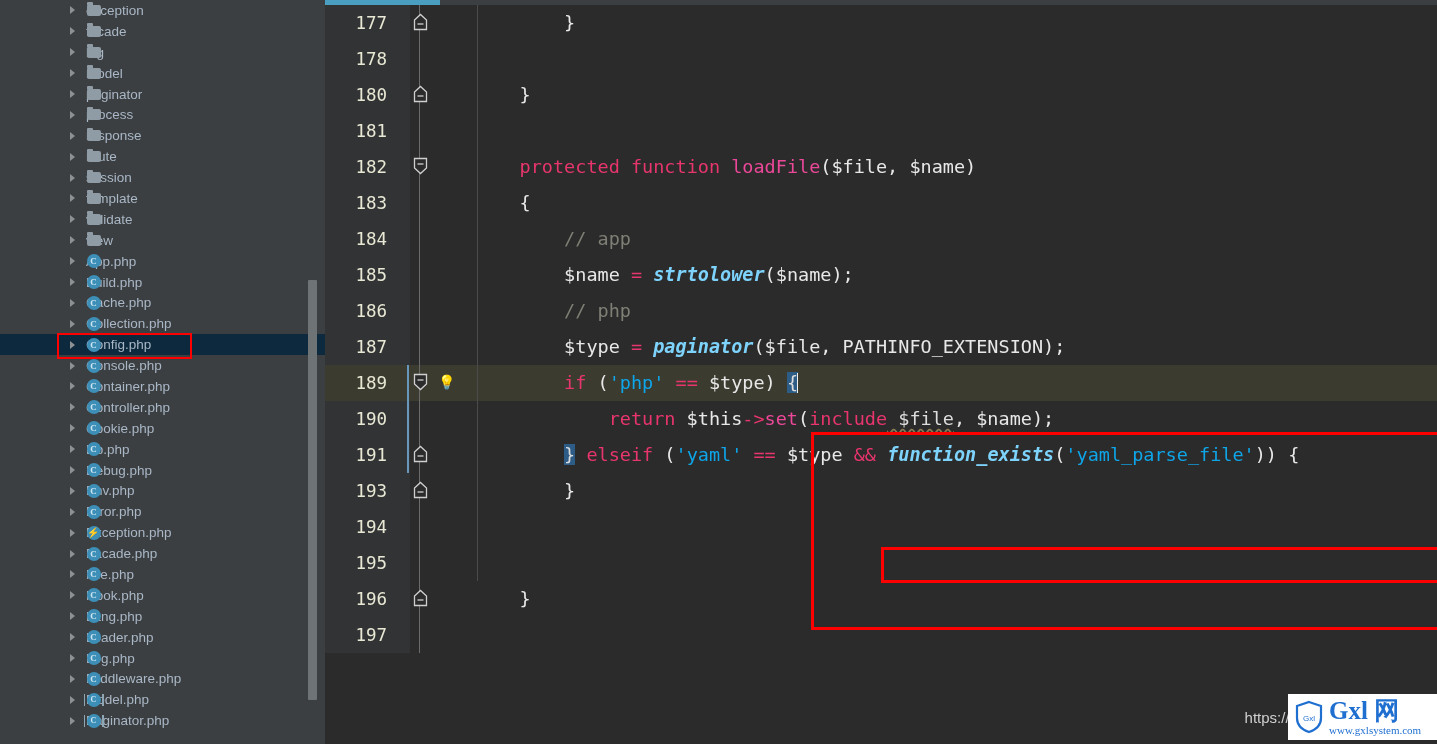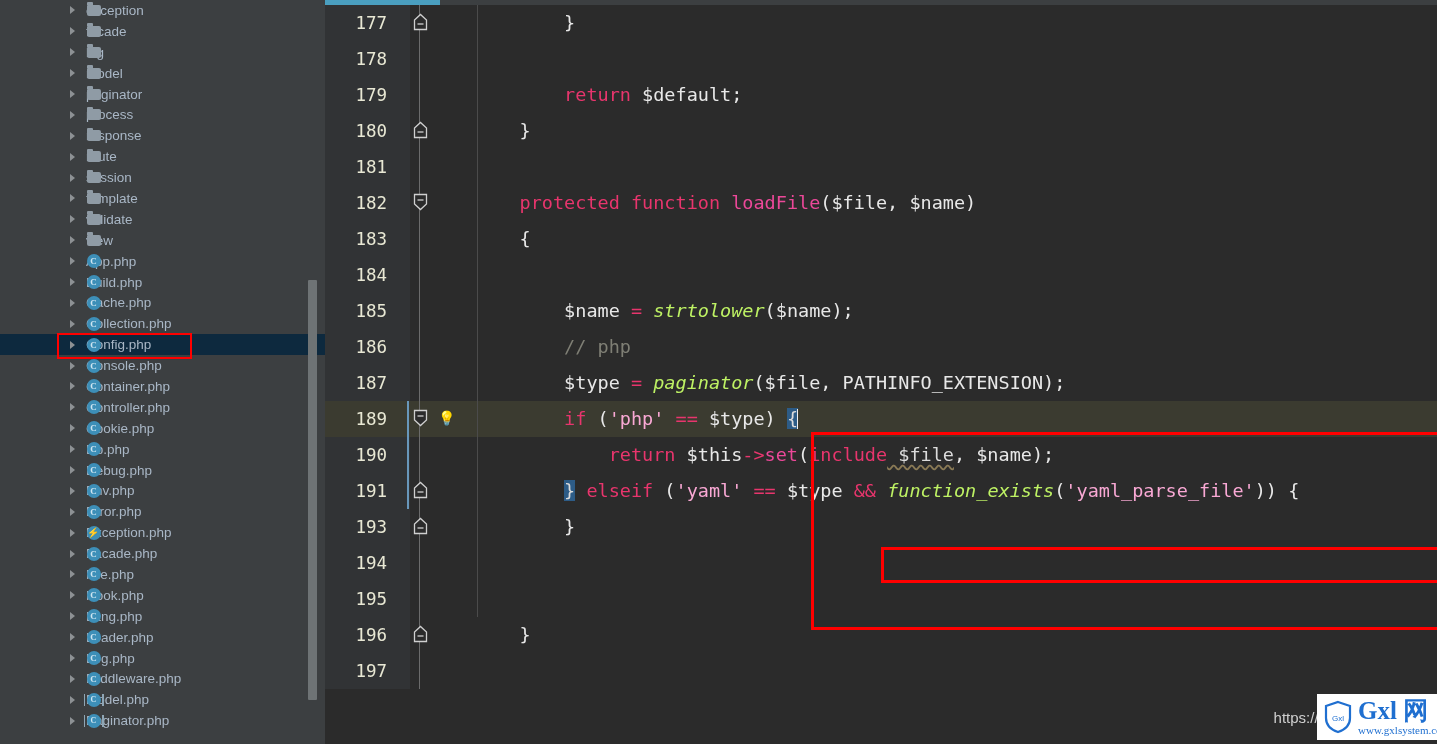--- a/index.html
+++ b/index.html
@@ -225,23 +225,23 @@
     left: 150px; top: 0;
     height: 36px;
     line-height: 36px;
     font-family: "DejaVu Sans Mono", monospace;
     font-size: 18.5px;
     color: #dcdcdc;
     white-space: pre;
   }
   .kw2   { color: #e8356d; }
   .fn    { color: #ec4899; }
-  .bif   { color: #bef264; font-style: italic; }
+  .bif   { color: #7dd3fc; font-style: italic; font-weight: bold; }
   .var   { color: #e8e8e8; }
-  .str   { color: #f9a8d4; }
+  .str   { color: #0ea5e9; }
   .com   { color: #7f7f75; }
   .op    { color: #e8356d; }
   .punc  { color: #e8e8e8; }
   .arrow { color: #e8356d; }
   .brace-hl { background: #2d5c87; }
   .err-underline {
     text-decoration: underline wavy #8a7a55;
     text-underline-offset: 3px;
     text-align: right;
   }
@@ -280,21 +280,21 @@
   }
   #wm-url {
     color: #cfcfcf;
     font-size: 15px;
     font-family: "Liberation Sans", sans-serif;
     margin-right: -95px;
     white-space: nowrap;
   }
   #wm-logo {
     background: #ffffff;
-    width: 120px; height: 46px;
+    width: 149px; height: 46px;
     display: flex;
     align-items: center;
     padding: 3px 6px;
     position: relative;
   }
   #wm-shield {
     width: 30px; height: 34px;
     flex: 0 0 30px;
     position: relative;
   }
@@ -594,29 +594,20 @@
           <div class="gutter-bg"></div>
           <div class="lnum">178</div>
           <div class="foldzone">
             <div class="fold-line"></div>
           </div>
           <div class="indent-guide"></div>
           <div class="code"></div>
         </div>
         <div class="line">
           <div class="gutter-bg"></div>
-          <div class="lnum">179</div>
-          <div class="foldzone">
-            <div class="fold-line"></div>
-          </div>
-          <div class="indent-guide"></div>
-          <div class="code"><span class="punc">        </span><span class="kw2">return</span><span class="var"> $default;</span></div>
-        </div>
-        <div class="line">
-          <div class="gutter-bg"></div>
           <div class="lnum">180</div>
           <div class="foldzone">
             <div class="fold-line"></div>
             <div class="fold-mark">
               <svg width="15" height="18" viewBox="0 0 15 18">
                 <path d="M1.5 16.5 H13.5 V7 L7.5 1.5 L1.5 7 Z" fill="#2b2b2b" stroke="#cfcfcf" stroke-width="1.3"></path>
                 <line x1="4.5" y1="11" x2="10.5" y2="11" stroke="#cfcfcf" stroke-width="1.3"></line>
               </svg>
             </div>
           </div>
@@ -656,20 +647,21 @@
           <div class="indent-guide"></div>
           <div class="code"><span class="punc">    {</span></div>
         </div>
         <div class="line">
           <div class="gutter-bg"></div>
           <div class="lnum">184</div>
           <div class="foldzone">
             <div class="fold-line"></div>
           </div>
           <div class="indent-guide"></div>
+          <div class="code"><span class="com">        // app</span></div>
         </div>
         <div class="line">
           <div class="gutter-bg"></div>
           <div class="lnum">185</div>
           <div class="foldzone">
             <div class="fold-line"></div>
           </div>
           <div class="indent-guide"></div>
           <div class="code"><span class="var">        $name </span><span class="op">=</span><span class="punc"> </span><span class="bif">strtolower</span><span class="var">($name);</span></div>
         </div>

